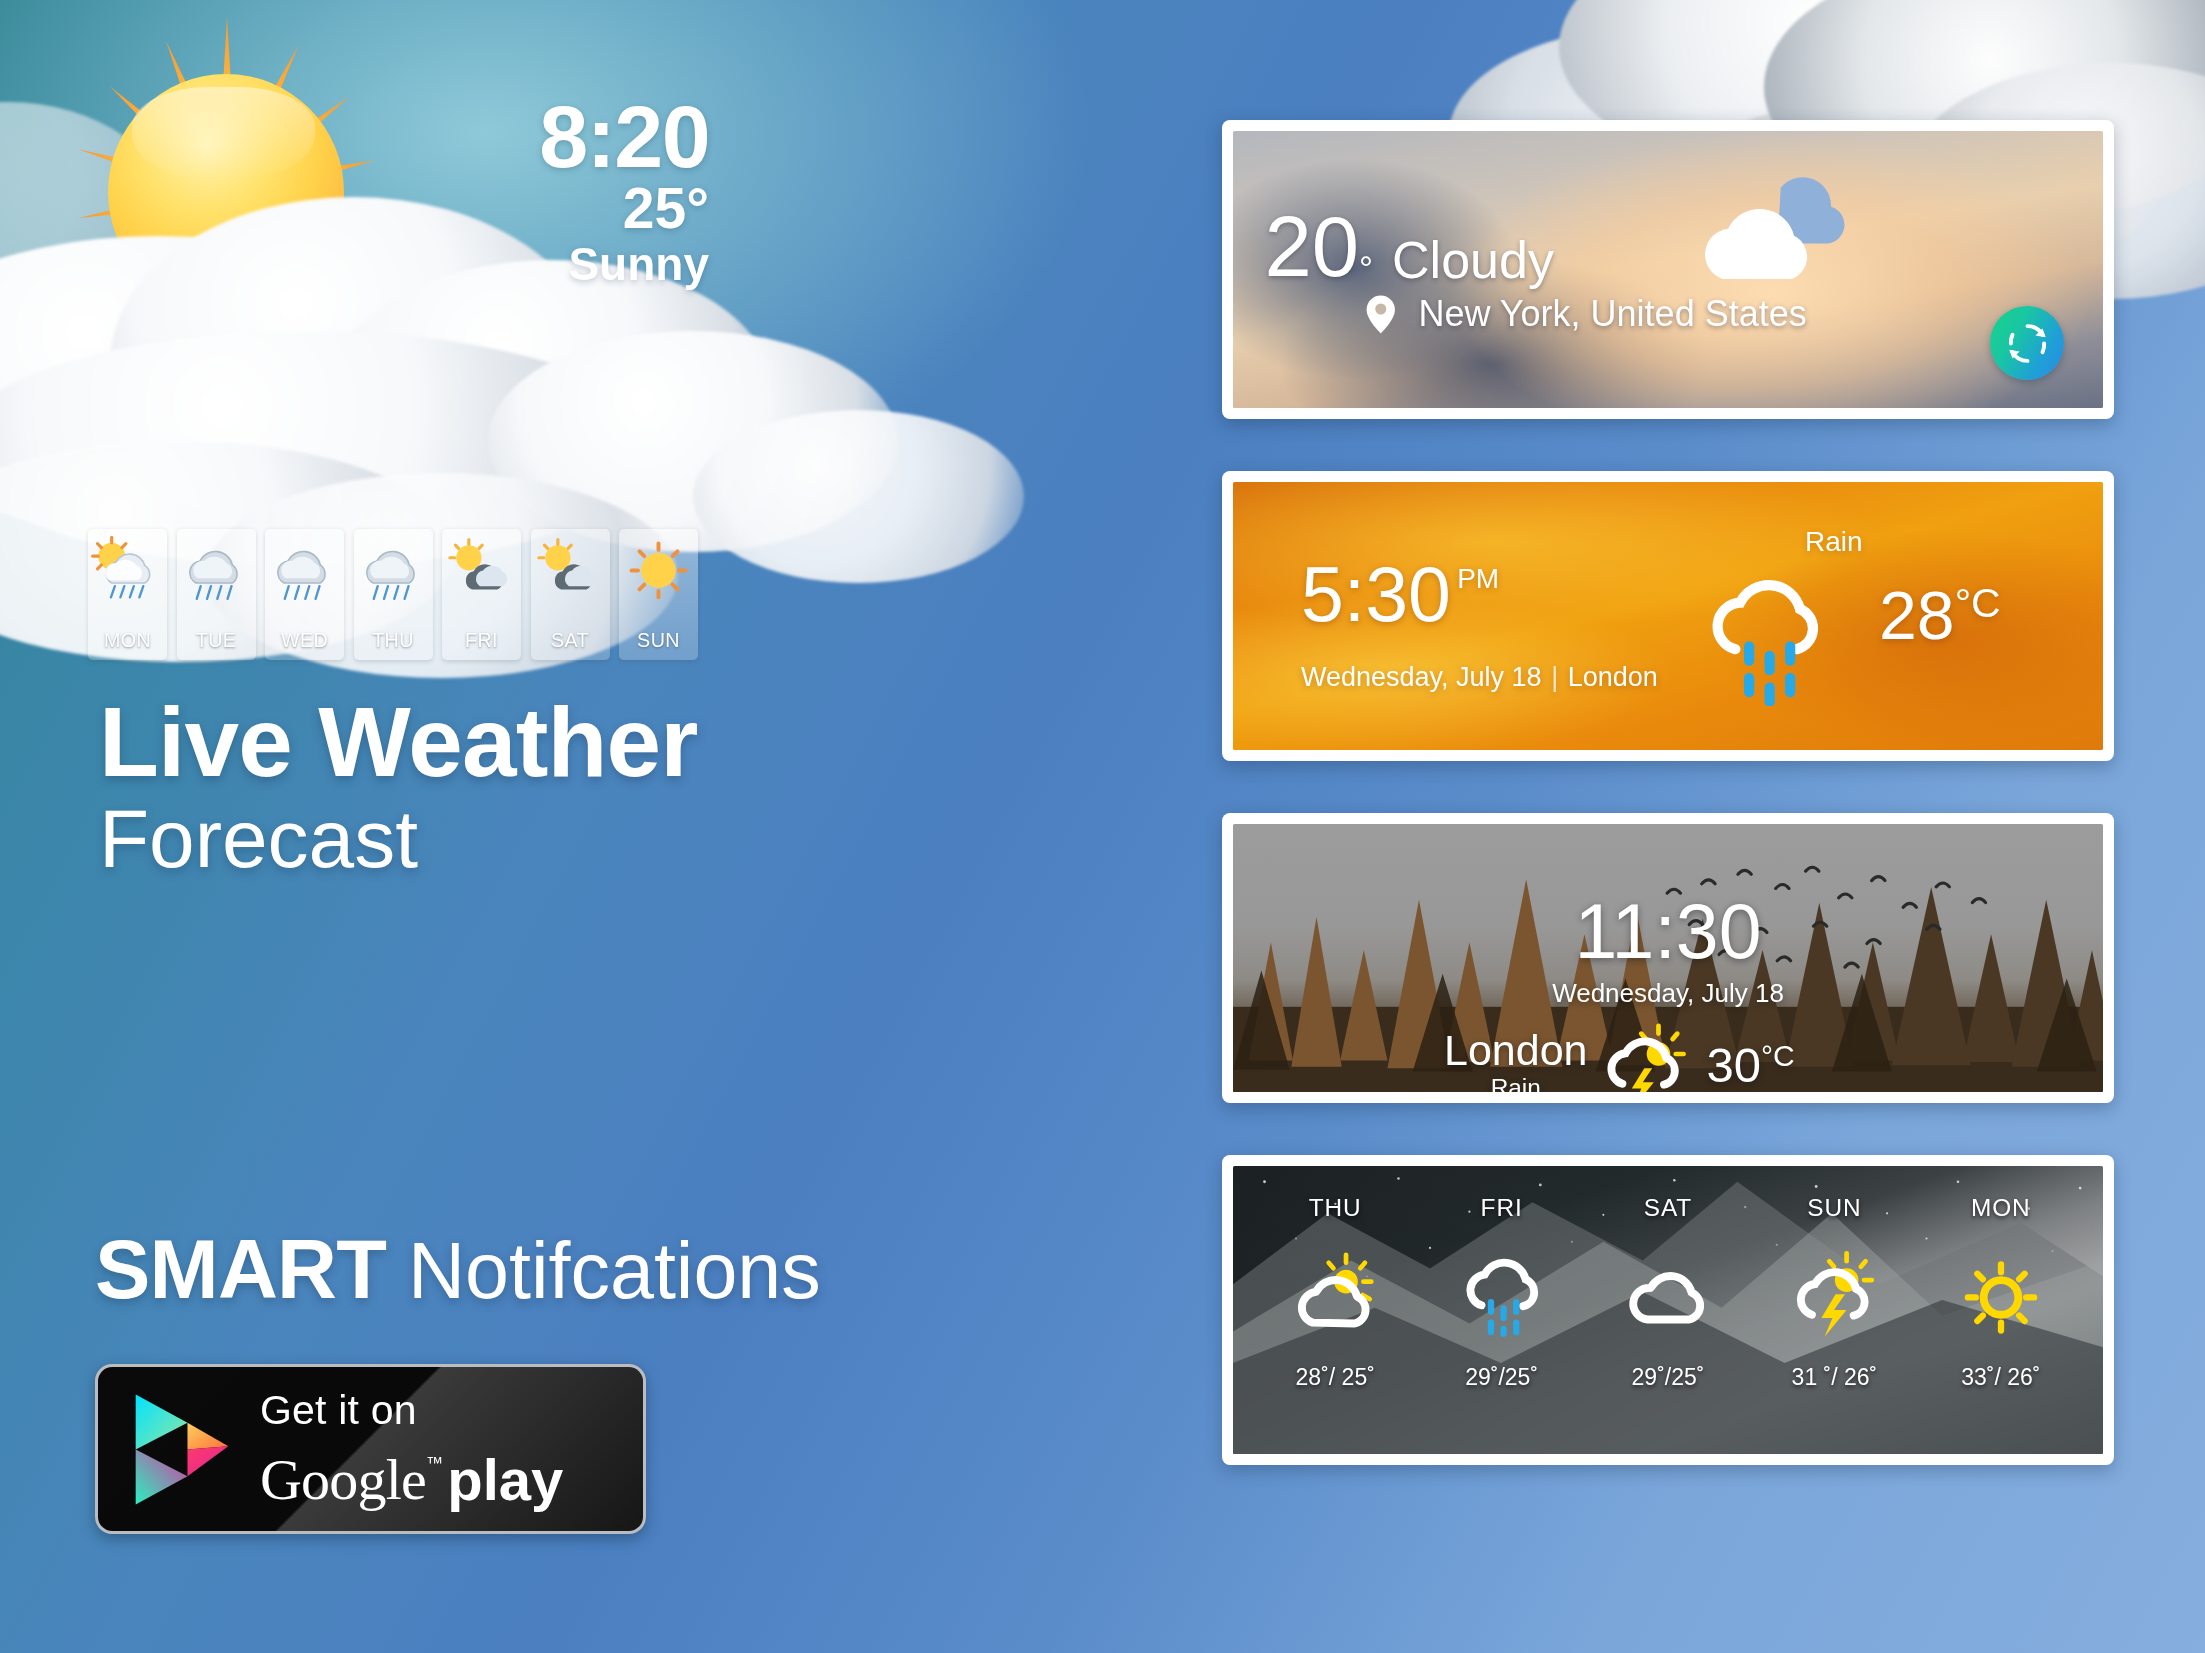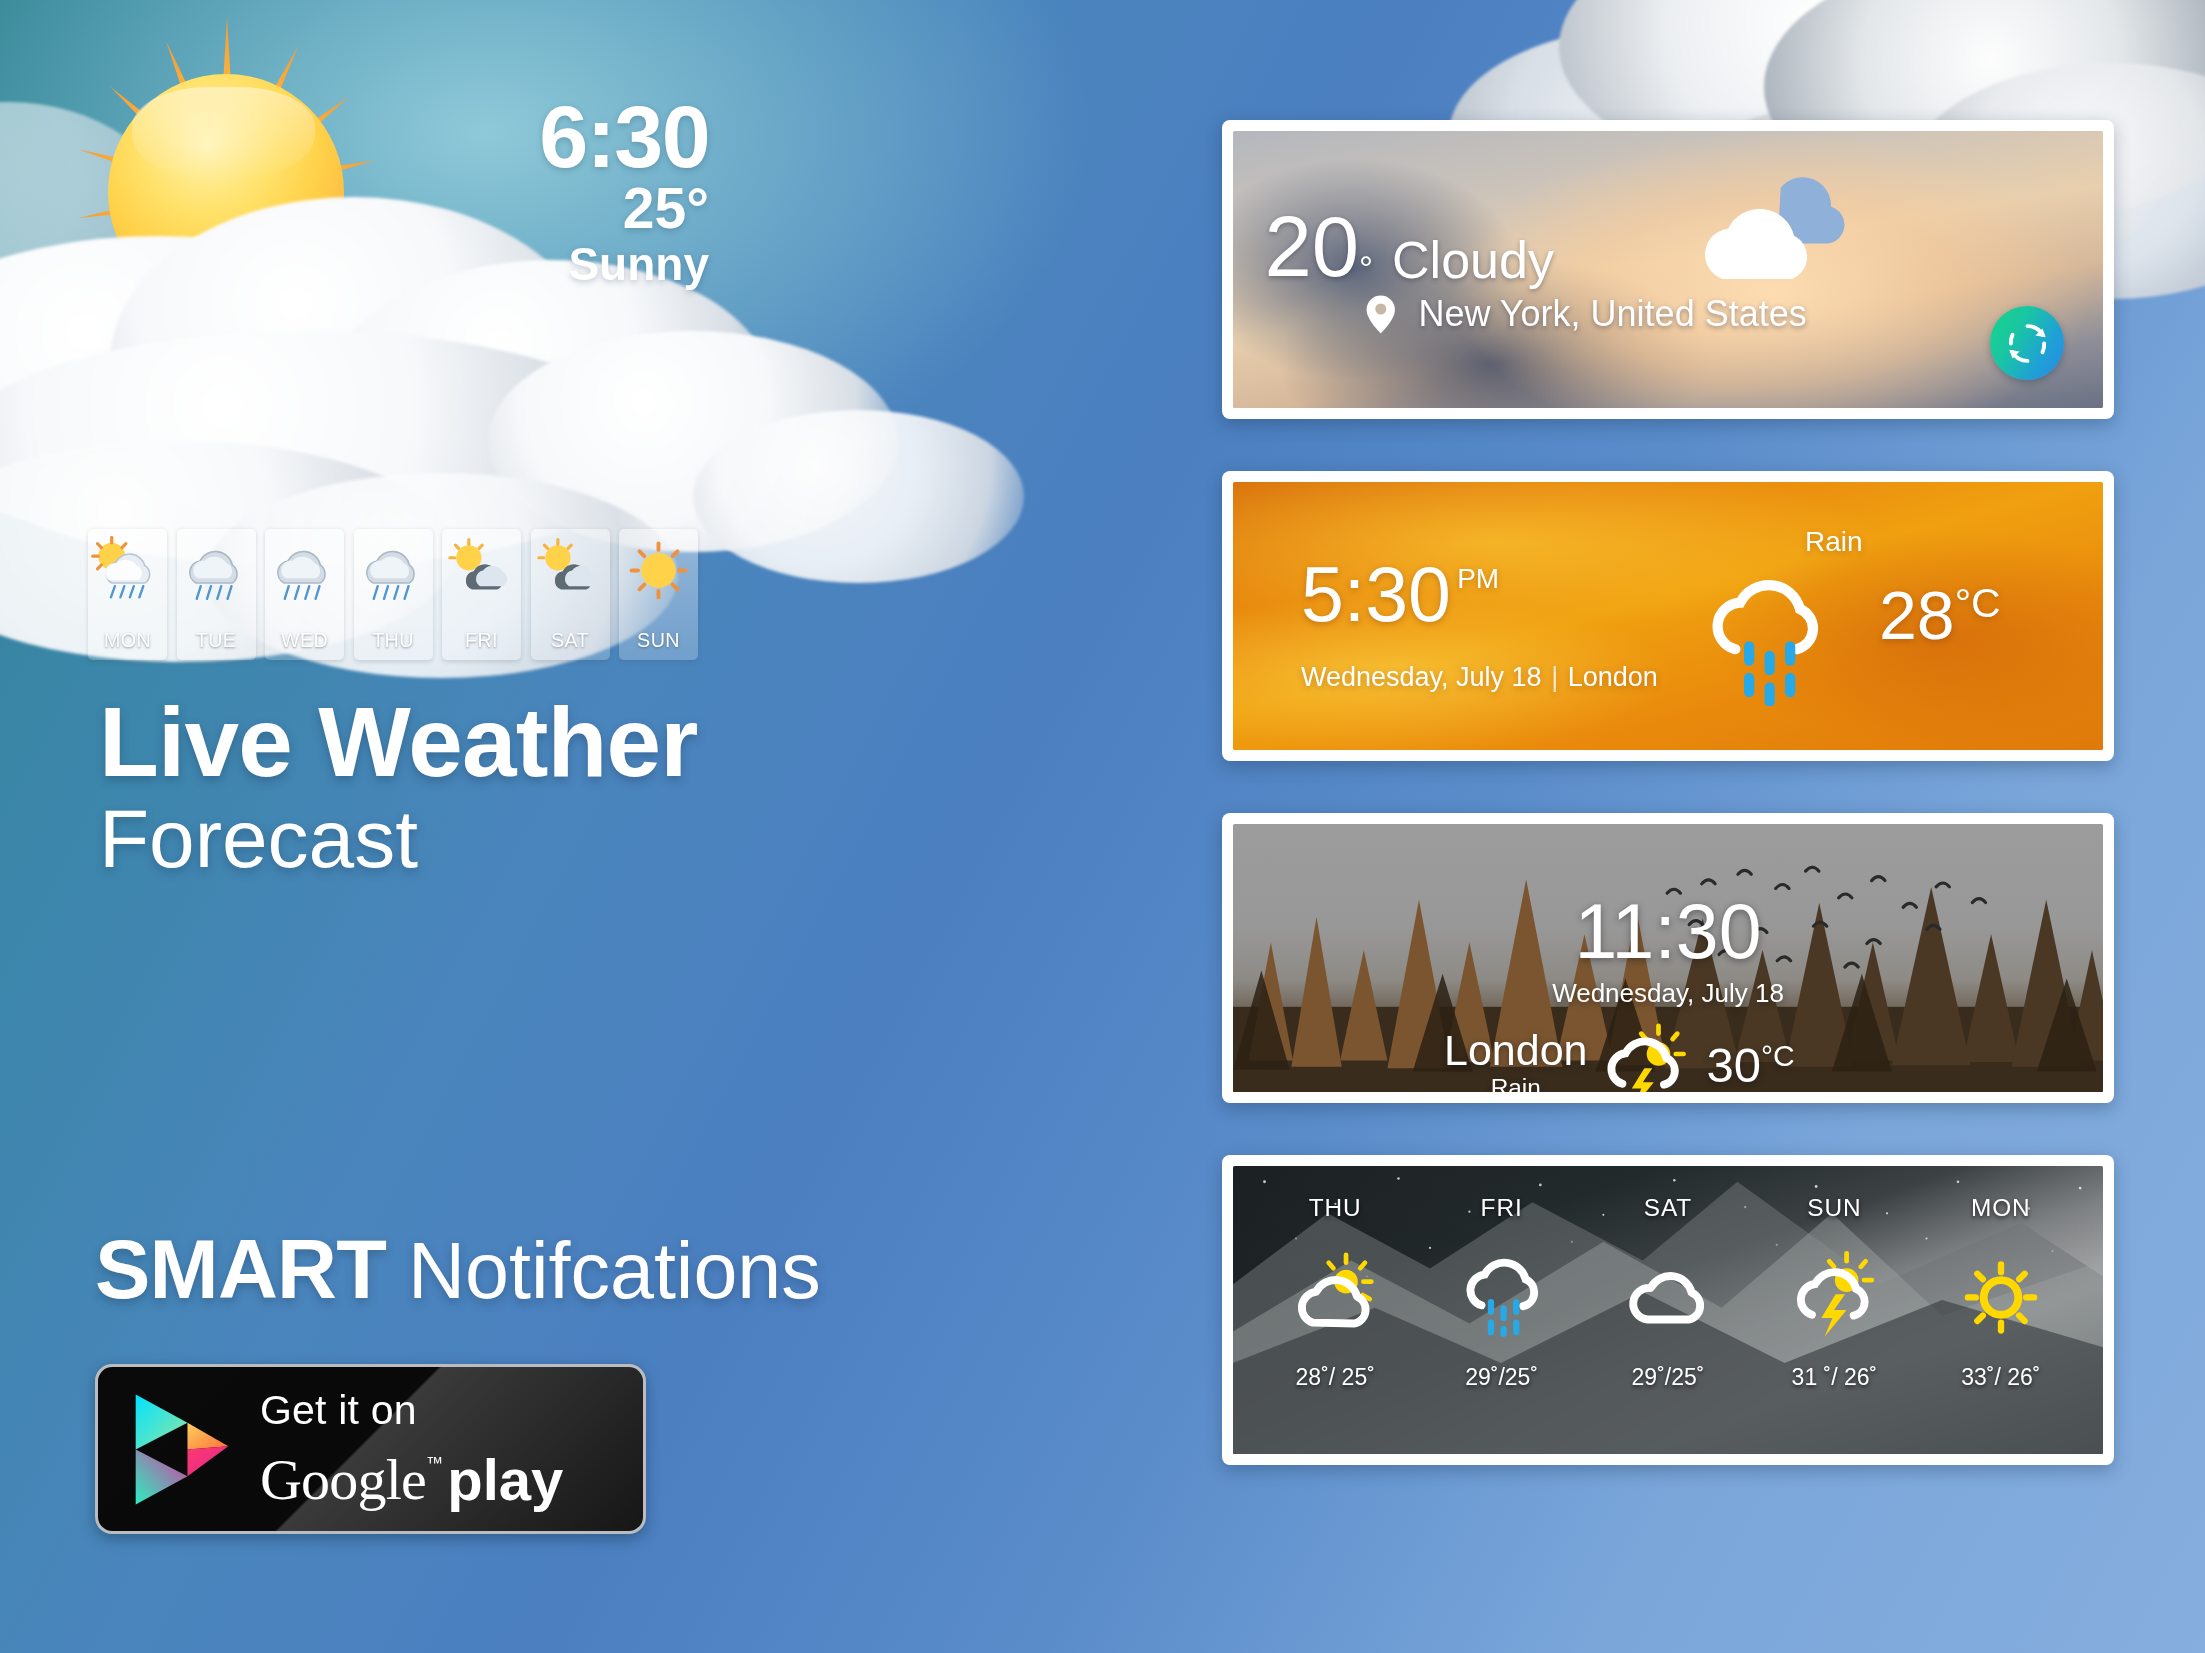--- a/index.html
+++ b/index.html
@@ -216,21 +216,21 @@
   <div class="cloud-blob cb2"></div>
   <div class="cloud-blob cb3"></div>
   <div class="cloud-blob cb4"></div>
   <div class="cloud-blob cb5"></div>
   <div class="cloud-blob cb6"></div>
   <div class="cloud-blob cb7"></div>
   <div class="cloud-blob cb8"></div>
 </div>
 
 <div class="time-block">
-  <div class="t-time">6:30</div>
+  <div class="t-time">8:20</div>
   <div class="t-temp">25°</div>
   <div class="t-cond">Sunny</div>
 </div>
 
 <div class="weekstrip">
 
   <div class="wday">
     <svg class="wicon" viewBox="0 0 100 96">
       <circle cx="30" cy="28" r="17" fill="#ffd24a"></circle>
       <g stroke="#f2913c" stroke-width="4" stroke-linecap="round">

